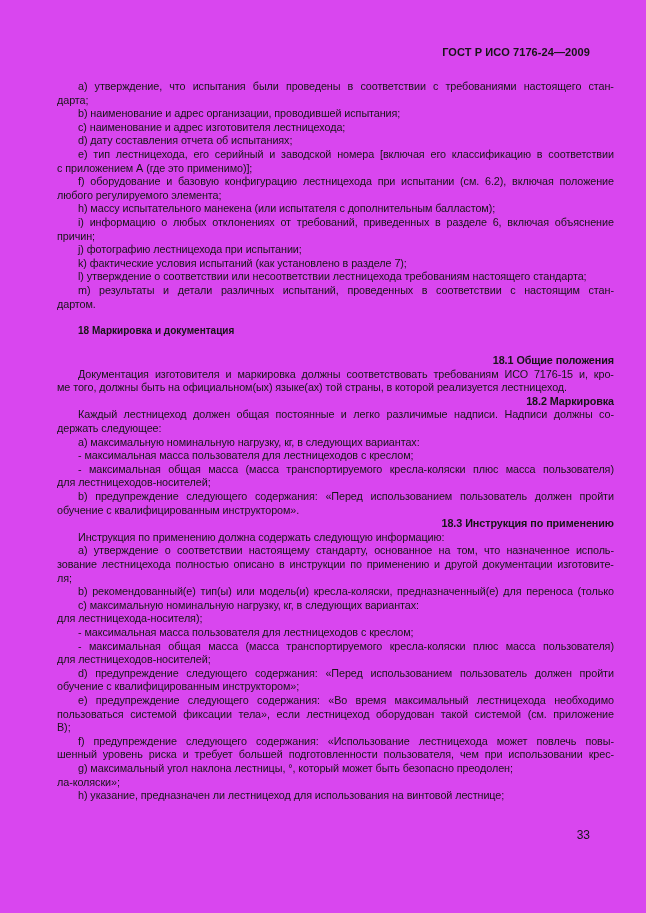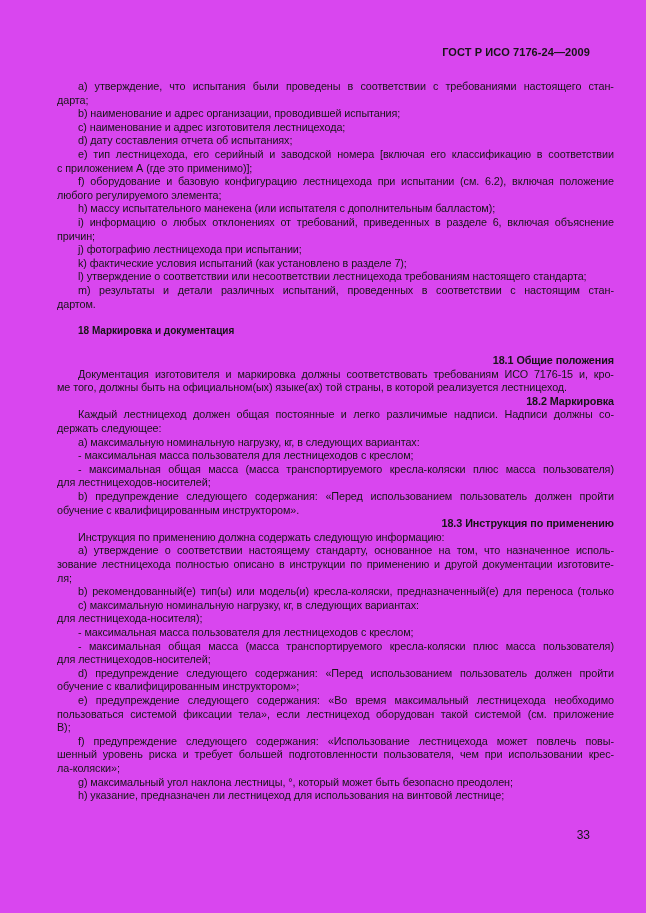--- a/index.html
+++ b/index.html
@@ -320,19 +320,19 @@
         <span>и</span>
         <span>требует</span>
         <span>большей</span>
         <span>подготовленности</span>
         <span>пользователя,</span>
         <span>чем</span>
         <span>при</span>
         <span>использовании</span>
         <span>крес-</span>
       </div>
+      <div class="ln f">g) максимальный угол наклона лестницы, °, который может быть безопасно преодолен;</div>
       <div class="ln c">ла-коляски»;</div>
-      <div class="ln f">g) максимальный угол наклона лестницы, °, который может быть безопасно преодолен;</div>
       <div class="ln f">h) указание, предназначен ли лестницеход для использования на винтовой лестнице;</div>
     </div>
 
   <div class="page-number">33</div>
 </div>
 
 </body></html>

